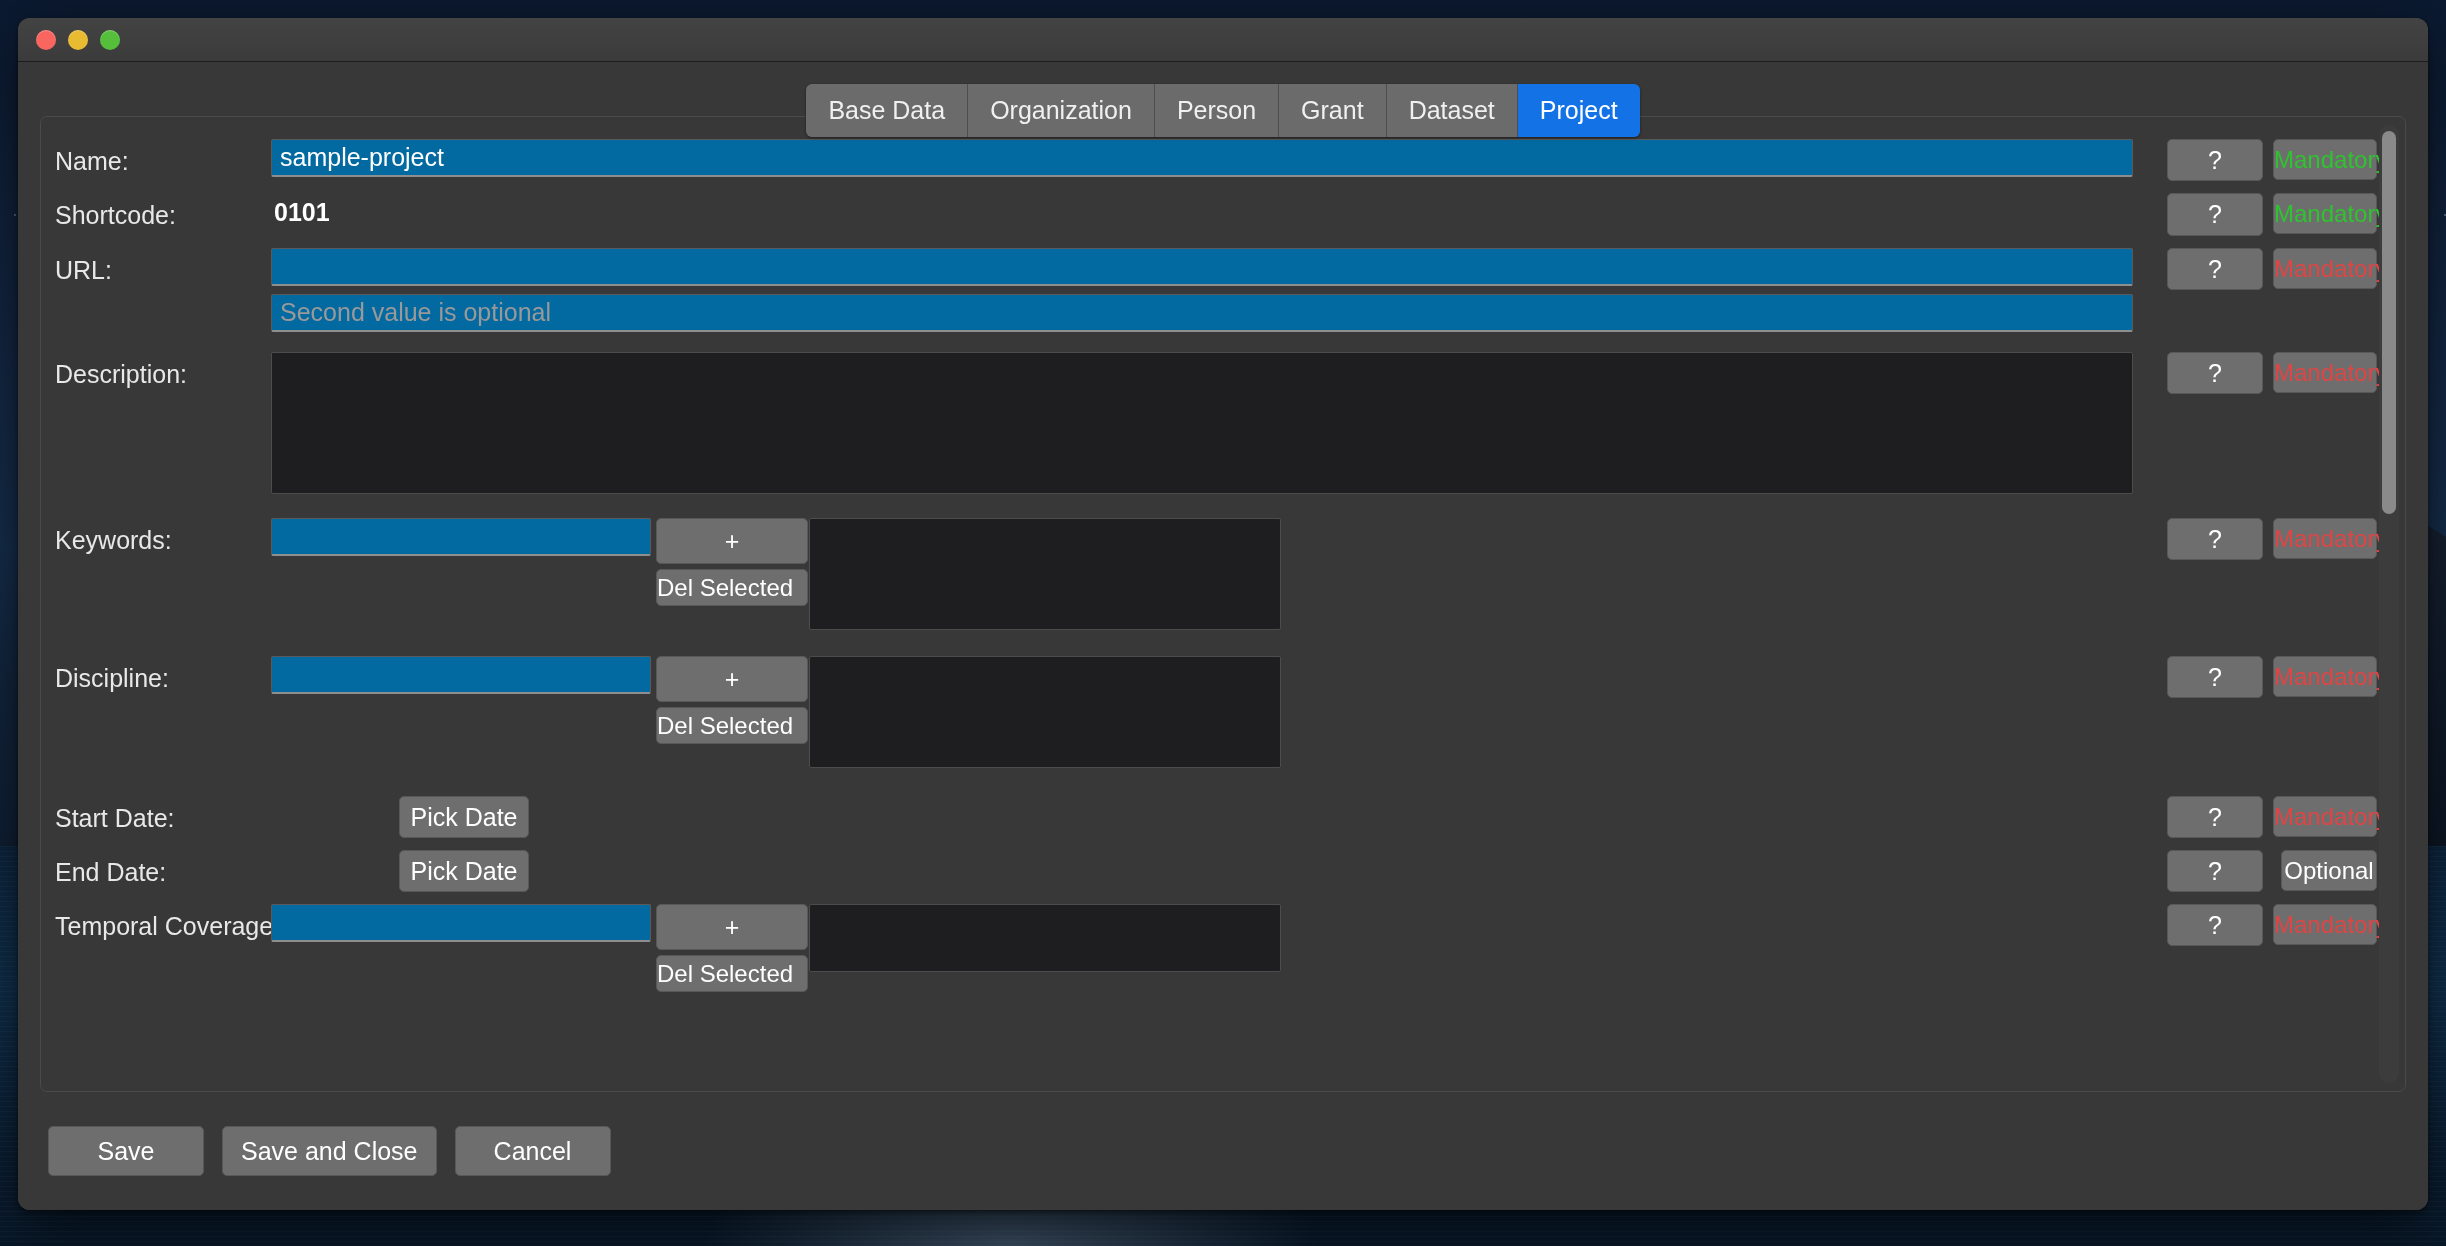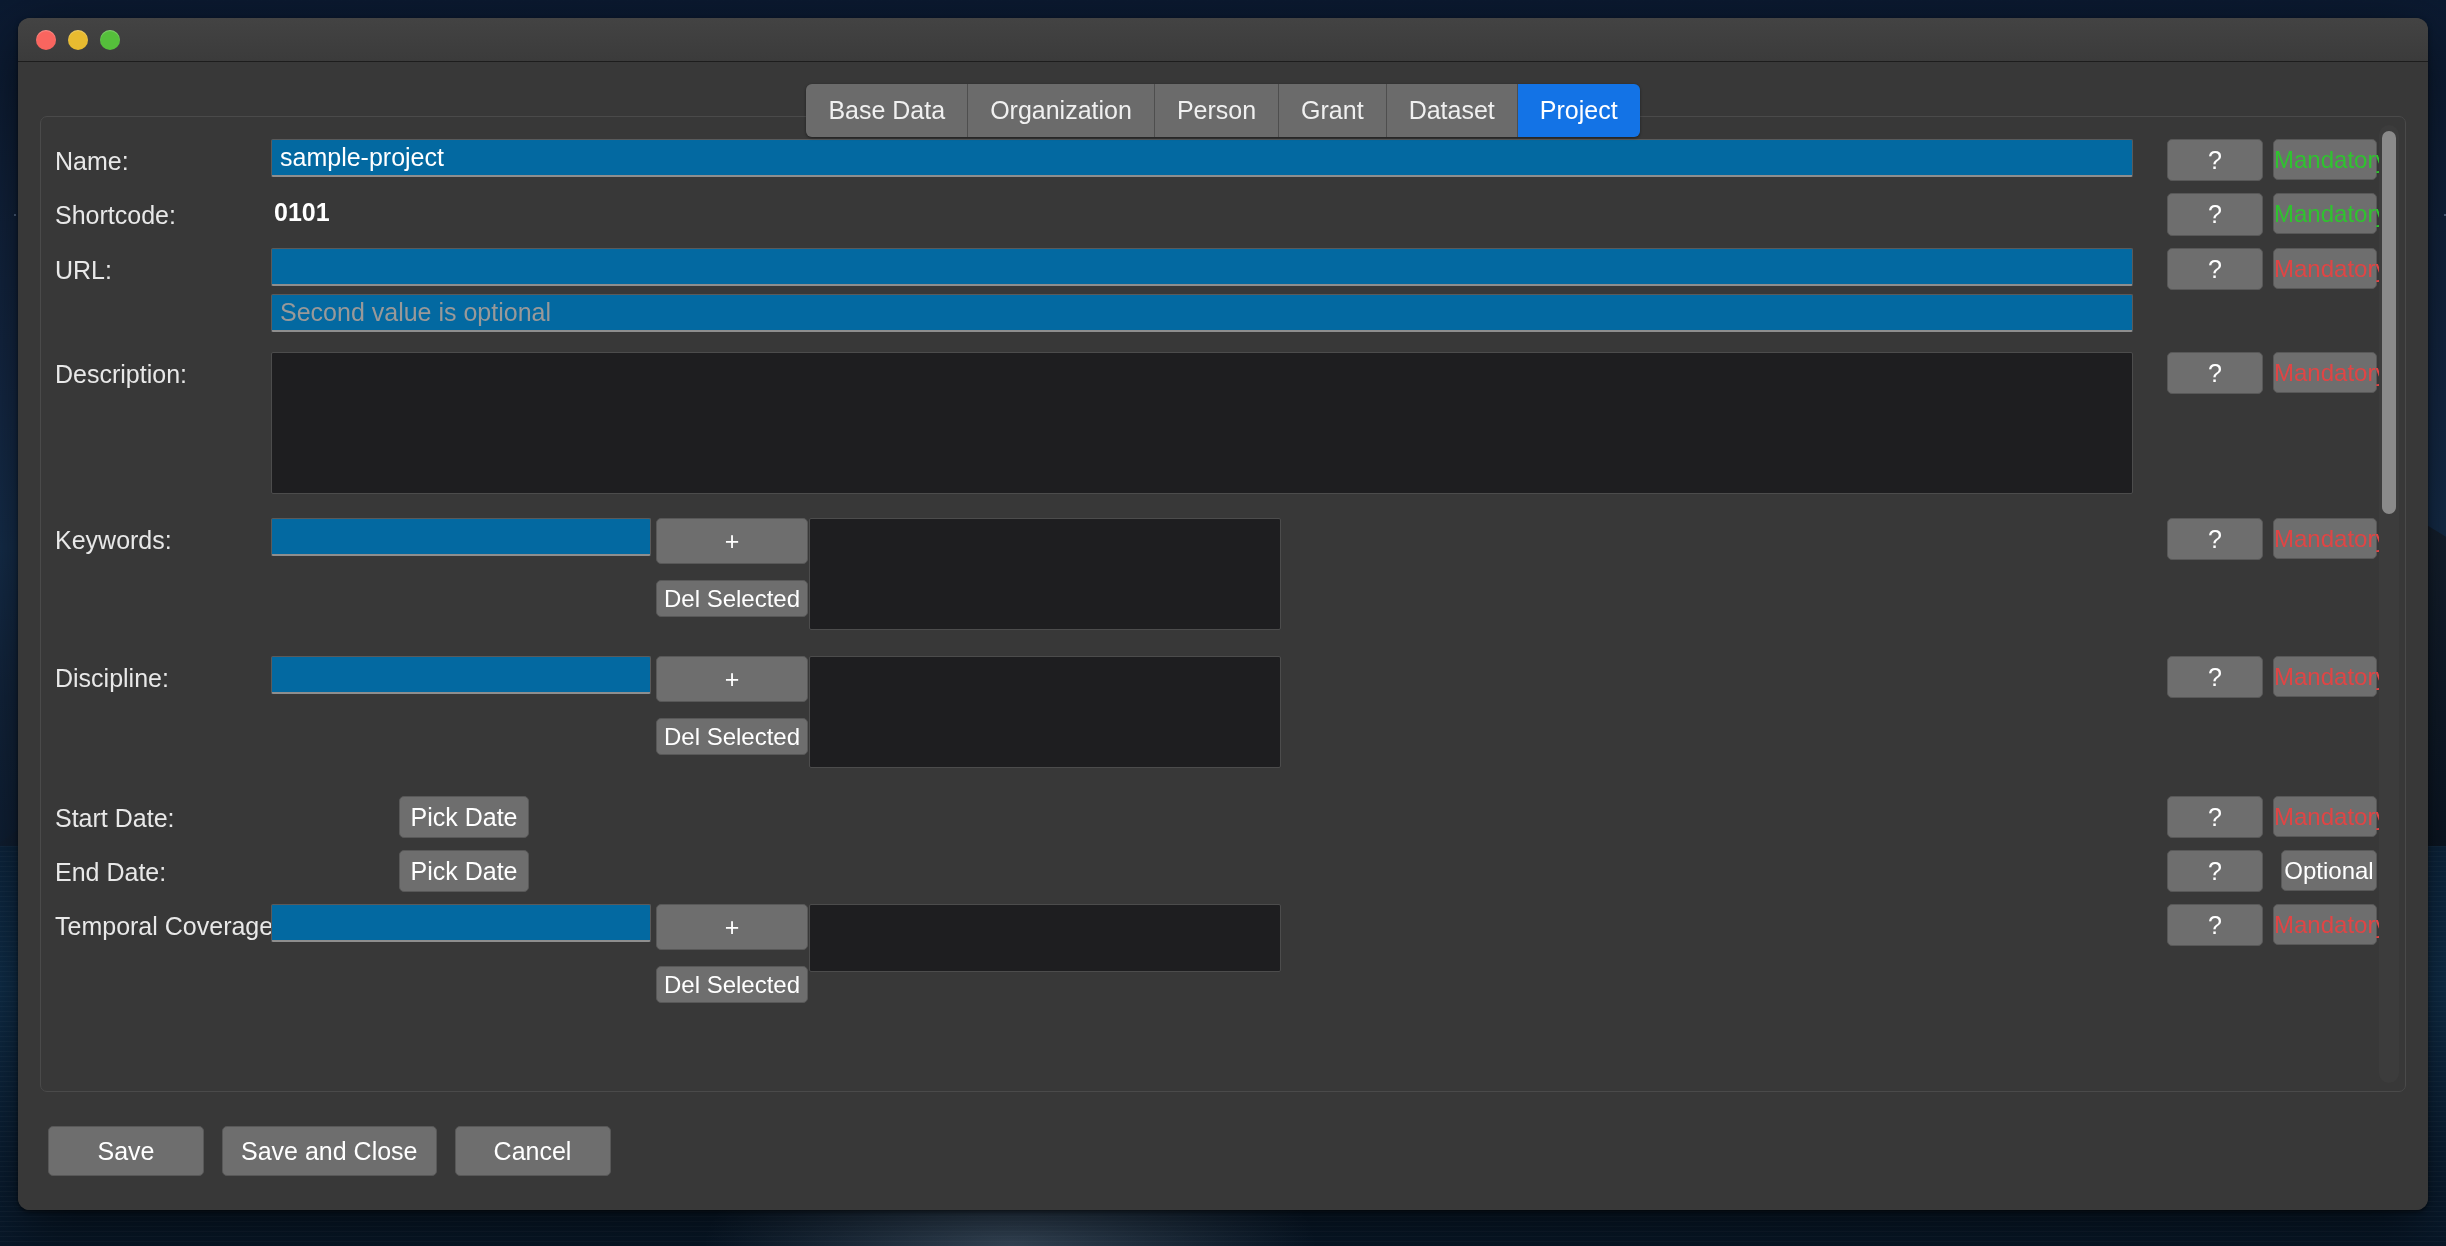--- a/index.html
+++ b/index.html
@@ -249,23 +249,23 @@
   }
 
   .btn-plus {
     width: 152px;
     padding: 9px 0;
     text-align: center;
   }
   .btn-del {
     width: 152px;
     padding: 5px 0;
-    text-align: center;
+    text-align: left;
     font-size: 24px;
-    margin-top: 16px;
+    margin-top: 5px;
   }
   .btn-pick {
     width: 130px;
     padding: 7px 0;
     text-align: center;
   }
   .btn-help {
     width: 104px;
     padding: 7px 0;
     text-align: center;

